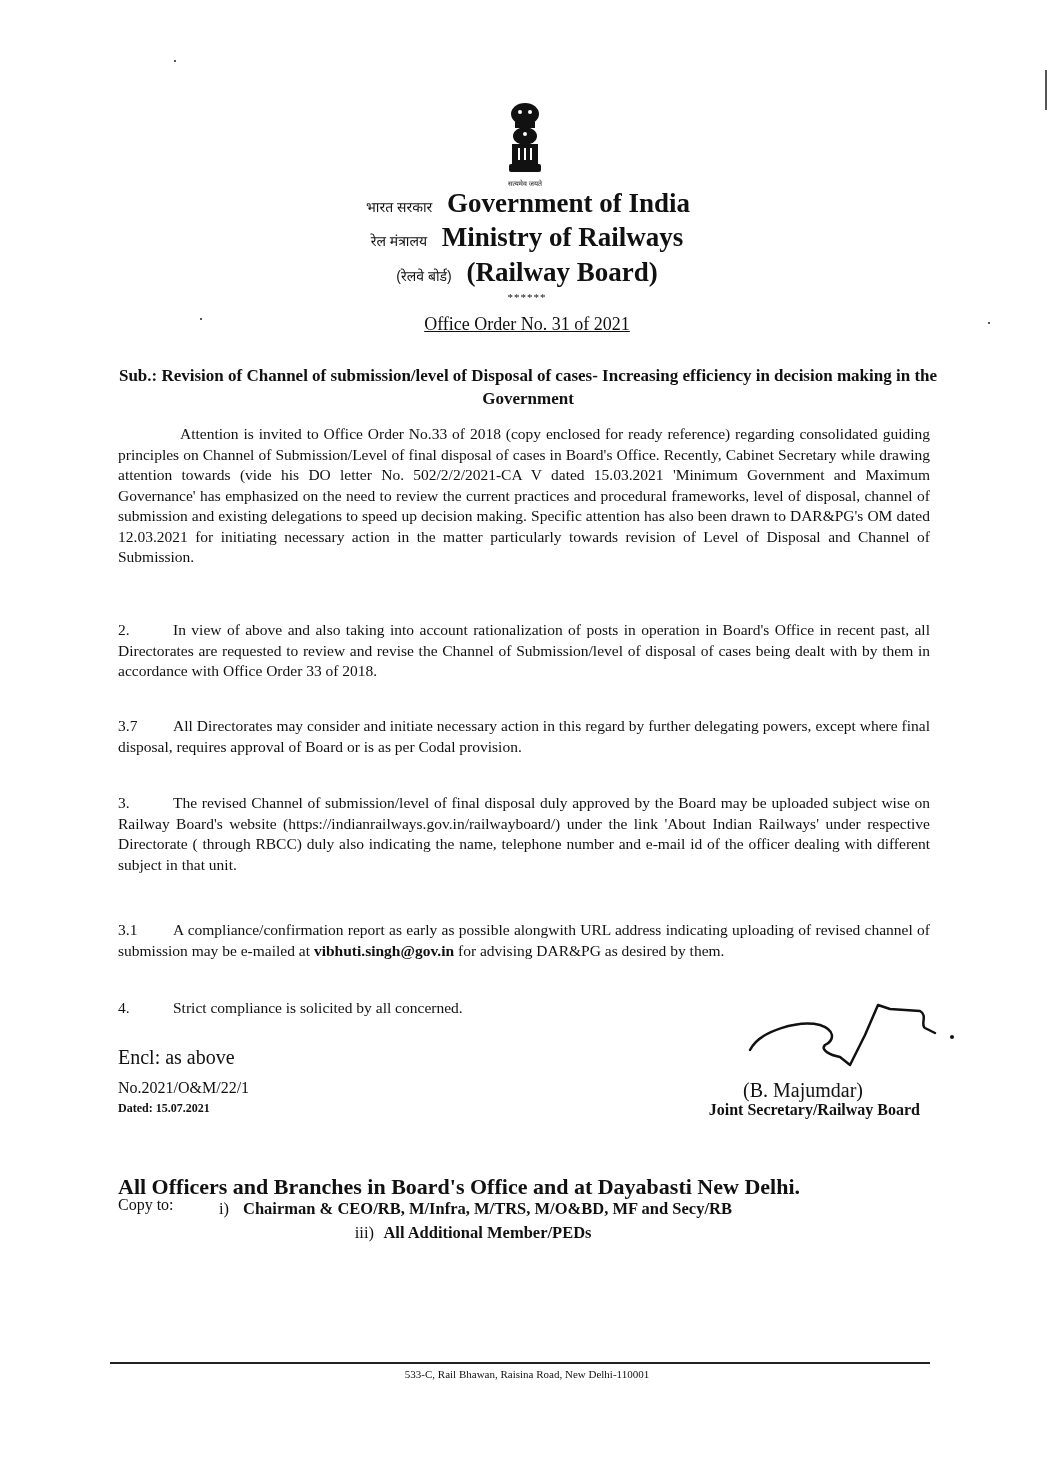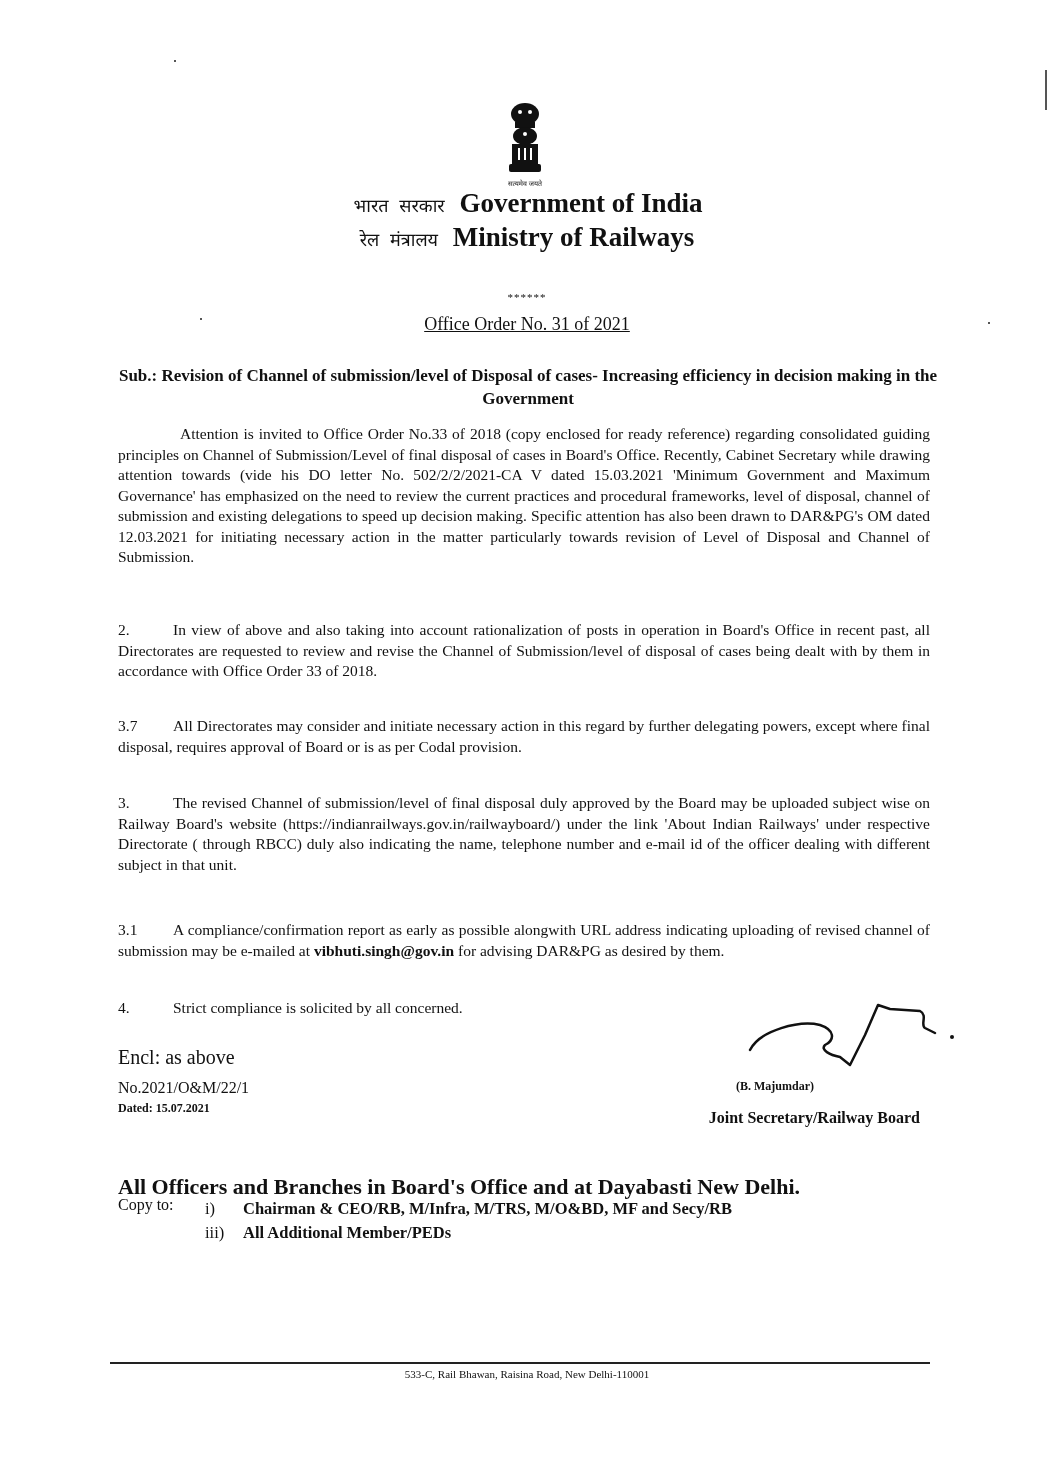--- a/index.html
+++ b/index.html
@@ -3,45 +3,45 @@
 <meta charset="utf-8">
 <style>
   html, body { margin: 0; padding: 0; background: #ffffff; }
   body {
     width: 1054px; height: 1470px; position: relative; overflow: hidden;
     font-family: "Liberation Serif", "DejaVu Serif", serif; color: #111;
   }
   .page { position: absolute; left: 0; top: 0; width: 1054px; height: 1470px; }
   .emblem { position: absolute; left: 500px; top: 100px; width: 50px; height: 90px; }
   .hdr { position: absolute; left: 0; width: 1054px; text-align: center; font-weight: bold; }
-  .hdr .hi { font-weight: normal; font-family: Liberation Mono, monospace; font-size: 18px; margin-right: 8px; }
+  .hdr .hi { font-weight: normal; font-family: Liberation Sans, sans-serif; font-size: 14px; margin-right: 8px; }
   .hdr1 { top: 188px; font-size: 27px; left: 1px; padding-left: 0; }
   .hdr2 { top: 222px; font-size: 27px; }
   .hdr3 { top: 257px; font-size: 27px; }
   .stars { position: absolute; top: 291px; left: 0; width: 1054px; text-align: center; font-size: 11px; letter-spacing: 1px; }
   .order-title { position: absolute; top: 314px; left: 0; width: 1054px; text-align: center; font-size: 18px; text-decoration: underline; }
   .subject { position: absolute; top: 364px; left: 118px; width: 820px; text-align: center; font-weight: bold; font-size: 17px; line-height: 23px; }
   .para { position: absolute; left: 118px; width: 812px; font-size: 15.5px; line-height: 20.5px; text-align: justify; }
   .para .num { display: inline-block; width: 55px; }
   .p1 { top: 424px; text-indent: 62px; }
   .p2 { top: 620px; }
   .p21 { top: 716px; }
   .p3 { top: 793px; }
   .p31 { top: 920px; }
   .p4 { top: 998px; }
   .bold { font-weight: bold; }
   .encl { position: absolute; top: 1046px; left: 118px; font-size: 20px; }
   .ref-no { position: absolute; top: 1079px; left: 118px; font-size: 16px; font-weight: normal; }
   .ref-date { position: absolute; top: 1101px; left: 118px; font-size: 12px; font-weight: bold; }
-  .sign-name { position: absolute; top: 1079px; left: 640px; width: 270px; text-align: center; font-size: 12px; font-weight: bold; }
-  .sign-desig { position: absolute; top: 1101px; left: 620px; width: 300px; text-align: right; font-size: 16px; font-weight: bold; margin-top: 8px; }
+  .sign-name { position: absolute; top: 1079px; left: 668px; width: 270px; text-align: center; font-size: 20px; font-weight: normal; }
+  .sign-desig { position: absolute; top: 1101px; left: 620px; width: 300px; text-align: right; font-size: 16px; font-weight: bold; }
   .signature { position: absolute; left: 740px; top: 995px; width: 230px; height: 75px; }
   .to-line { position: absolute; top: 1174px; left: 118px; font-size: 22px; font-weight: bold; }
   .copy-to { position: absolute; top: 1176px; left: 118px; font-size: 16px; margin-top: 20px; }
-  .copy-list { position: absolute; top: 1197px; left: 205px; font-size: 16.5px; font-weight: bold; line-height: 24px; }
+  .copy-list { position: absolute; top: 1197px; left: 205px; font-size: 16.5px; font-weight: bold; line-height: 24px; text-align: center; }
   .copy-list .roman { display: inline-block; width: 38px; font-weight: normal; }
   .footer-rule { position: absolute; top: 1362px; left: 110px; width: 820px; border-top: 2px solid #222; }
   .footer-addr { position: absolute; top: 1368px; left: 0; width: 1054px; text-align: center; font-size: 11px; }
   .speck { position: absolute; width: 2px; height: 2px; background: #555; }
 </style>
 </head>
 <body>
 
 <div class="page">
 
@@ -64,20 +64,24 @@
     <text x="25" y="86" font-size="7" text-anchor="middle" fill="#111">सत्यमेव जयते</text>
   </svg>
 
   <div class="hdr hdr1">
     <span class="hi">भारत सरकार</span>
     <span>Government of India</span>
   </div>
   <div class="hdr hdr2">
     <span class="hi">रेल मंत्रालय</span>
     <span>Ministry of Railways</span>
+  </div>
+  <div class="hdr hdr3">
+    <span class="hi">(रेलवे बोर्ड)</span>
+    <span>(Railway Board)</span>
   </div>
   <div class="stars">******</div>
 
   <div class="order-title">Office Order No. 31 of 2021</div>
 
   <div class="subject">Sub.: Revision of Channel of submission/level of Disposal of cases- Increasing efficiency in decision making in the Government</div>
 
   <div class="para p1">
     <span>Attention is invited to Office Order No.33 of 2018 (copy enclosed for ready reference) regarding consolidated guiding principles on Channel of Submission/Level of final disposal of cases in Board's Office. Recently, Cabinet Secretary while drawing attention towards (vide his DO letter No. 502/2/2/2021-CA V dated 15.03.2021 'Minimum Government and Maximum Governance' has emphasized on the need to review the current practices and procedural frameworks, level of disposal, channel of submission and existing delegations to speed up decision making. Specific attention has also been drawn to DAR&amp;PG's OM dated 12.03.2021 for initiating necessary action in the matter particularly towards revision of Level of Disposal and Channel of Submission.</span>
   </div>

